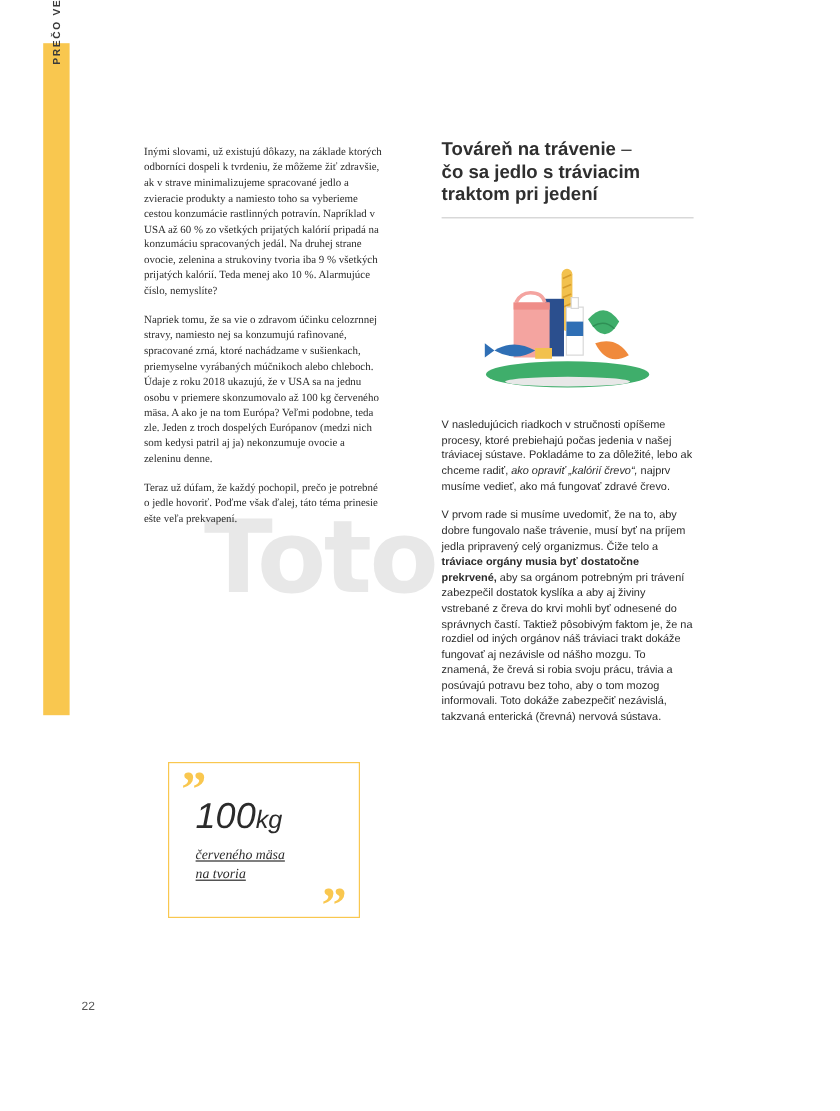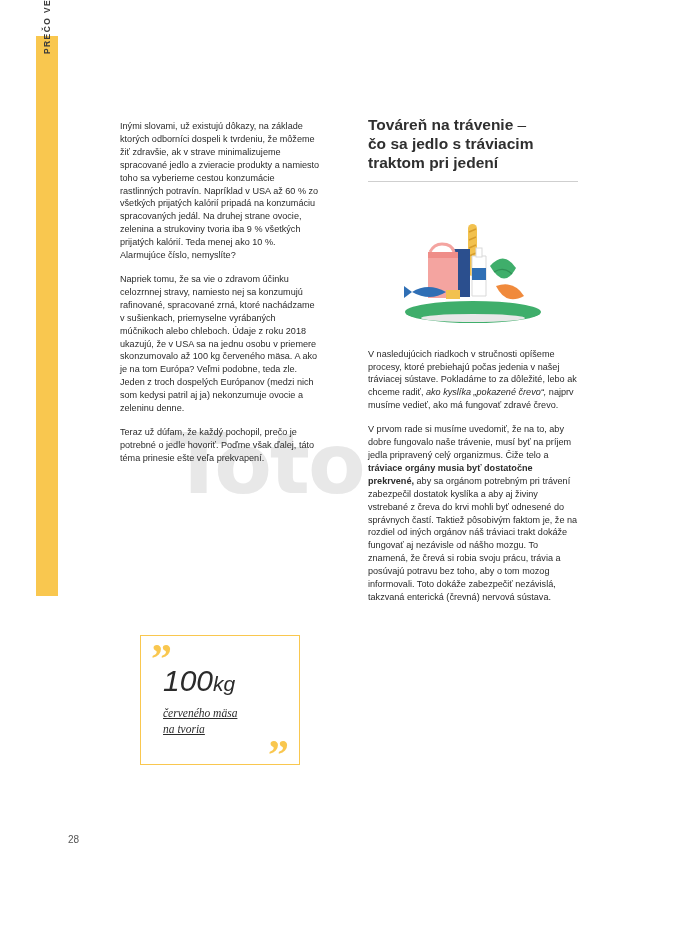--- a/index.html
+++ b/index.html
@@ -73,20 +73,21 @@
   .col {
     position: absolute;
     font-size: 9.1px;
     line-height: 1.42;
     text-align: left;
   }
   .col-left {
     left: 120px;
     top: 120px;
     width: 200px;
+    font-family: Liberation Serif, serif;
   }
   .col-right {
     left: 368px;
     top: 115px;
     width: 210px;
   }
   .col p {
     margin: 0 0 11px 0;
   }
 
@@ -228,27 +229,27 @@
 
         <path d="M44 98 q16 -10 34 0 q-16 10 -34 0 z" fill="#2f6fb5"></path>
         <path d="M44 98 l-8 -6 l0 12 z" fill="#2f6fb5"></path>
 
         <rect x="78" y="96" width="14" height="9" fill="#f2c14e"></rect>
 
         <ellipse cx="105" cy="124" rx="52" ry="4" fill="#e8e8e8"></ellipse>
       </svg>
     </div>
 
-    <p><span>V nasledujúcich riadkoch v stručnosti opíšeme procesy, ktoré prebiehajú počas jedenia v našej tráviacej sústave. Pokladáme to za dôležité, lebo ak chceme radiť, </span><em class="i">ako kyslíka „pokazené črevo“,</em><span> najprv musíme vedieť, ako má fungovať zdravé črevo.</span></p>
+    <p><span>V nasledujúcich riadkoch v stručnosti opíšeme procesy, ktoré prebiehajú počas jedenia v našej tráviacej sústave. Pokladáme to za dôležité, lebo ak chceme radiť, </span><em class="i">ako opraviť „kalórií črevo“,</em><span> najprv musíme vedieť, ako má fungovať zdravé črevo.</span></p>
 
     <p><span>V prvom rade si musíme uvedomiť, že na to, aby dobre fungovalo naše trávenie, musí byť na príjem jedla pripravený celý organizmus. Čiže telo a </span><strong class="b">tráviace orgány musia byť dostatočne prekrvené,</strong><span> aby sa orgánom potrebným pri trávení zabezpečil dostatok kyslíka a aby aj živiny vstrebané z čreva do krvi mohli byť odnesené do správnych častí. Taktiež pôsobivým faktom je, že na rozdiel od iných orgánov náš tráviaci trakt dokáže fungovať aj nezávisle od nášho mozgu. To znamená, že črevá si robia svoju prácu, trávia a posúvajú potravu bez toho, aby o tom mozog informovali. Toto dokáže zabezpečiť nezávislá, takzvaná enterická (črevná) nervová sústava.</span></p>
   </div>
 
   <div class="pullquote">
     <span class="pq-mark open">”</span>
     <span class="pq-number"><span>100</span><span class="unit">kg</span></span>
     <span class="pq-sub"><span>červeného mäsa</span><br><span>na tvoria</span></span>
     <span class="pq-mark close">”</span>
   </div>
 
-  <div class="page-number">28</div>
+  <div class="page-number">22</div>
 
 </div>
 
 </body></html>

